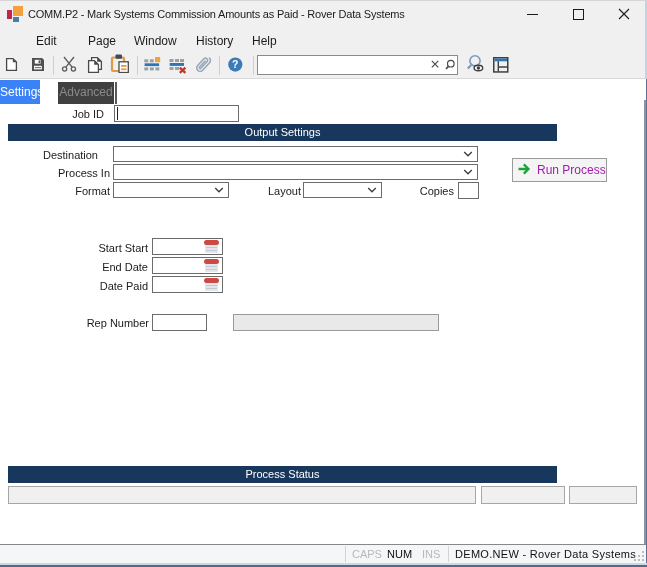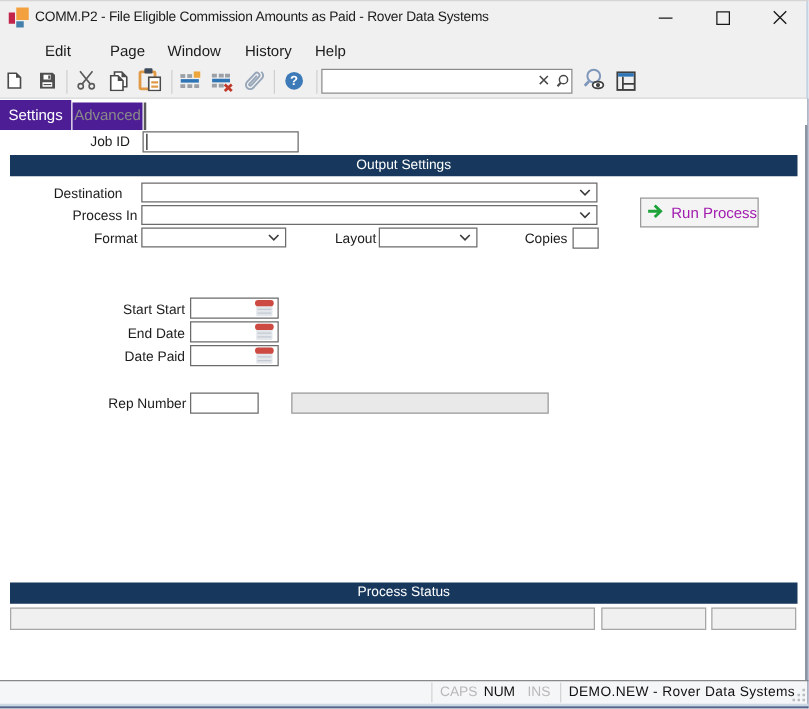--- a/index.html
+++ b/index.html
@@ -9,50 +9,50 @@
 #win { position:relative; width:647px; height:567px; background:#ffffff; overflow:hidden; }
 
 #titlebar { left:0; top:0; width:647px; height:28px; background:#f0f0f0; }
 #menubar { left:0; top:28px; width:647px; height:24px; background:#f0f0f0; }
 #toolbar { left:0; top:52px; width:647px; height:27px; background:#f0f0f0; border-bottom:1px solid #d9d9d9; }
 .menuitem { position:absolute; top:34px; font-size:12px; color:#1b1b1b; }
 .tsep { position:absolute; top:4px; width:1px; height:19px; background:#cfcfcf; }
 #title-text { position:absolute; left:28px; top:8px; font-size:11px; letter-spacing:-0.2px; color:#1b1b1b; white-space:nowrap; }
 .capbtn { position:absolute; top:0; width:46px; height:28px; }
 
-.bar { position:absolute; left:8px; width:630px; height:17px; background:#17375c; color:#ffffff; text-align:center; line-height:17px; font-size:11px; }
+.bar { position:absolute; left:8px; width:549px; height:17px; background:#17375c; color:#ffffff; text-align:center; line-height:17px; font-size:11px; }
 .lbl { position:absolute; text-align:right; font-size:11px; color:#1b1b1b; white-space:nowrap; }
 .txt { position:absolute; background:#fff; border:1px solid #6b6b6b; }
 .combo { position:absolute; background:#fff; border:1px solid #6b6b6b; }
 .combo svg { position:absolute; right:4px; top:4px; }
 .gray { background:#e9e9e9; border:1px solid #9a9a9a; }
 
-#tab-settings { position:absolute; left:0; top:80px; width:57px; height:24px; background:#4c1d95; color:#fff; font-size:12px; text-align:center; line-height:24px; }
-#tab-advanced { position:absolute; left:58px; top:82px; width:56px; height:22px; background:#4c1d95; color:#8a8a8a; font-size:12px; text-align:center; line-height:21px; }
+#tab-settings { position:absolute; left:0; top:80px; width:40px; height:24px; background:#3b82f6; color:#fff; font-size:12px; text-align:center; line-height:24px; }
+#tab-advanced { position:absolute; left:58px; top:82px; width:56px; height:22px; background:#404040; color:#8a8a8a; font-size:12px; text-align:center; line-height:21px; }
 #tab-adv-line { position:absolute; left:115px; top:82px; width:2px; height:22px; background:#5a5a5a; }
 
 #statusbar { position:absolute; left:0; top:544px; width:647px; height:20px; background:#f5f6f7; border-top:1px solid #888888; }
 .ssep { position:absolute; top:2px; width:1px; height:16px; background:#d4d4d4; }
 .stext { position:absolute; top:4px; font-size:11px; white-space:nowrap; }
 
 .cal { position:absolute; width:15px; height:13px; }
 .cal .body { position:absolute; left:1px; top:0px; width:13px; height:13px; background:#e3e6ea; border-radius:1px; }
 .cal .ln1 { position:absolute; left:2px; top:7px; width:11px; height:1px; background:#c4cad2; }
 .cal .ln2 { position:absolute; left:2px; top:10px; width:11px; height:1px; background:#c4cad2; }
 .cal .top { position:absolute; left:0px; top:0px; width:15px; height:5px; background:#cd4a42; border-radius:2.5px; }
 </style>
 </head>
 <body>
 <div id="win">
 
   <div class="abs" id="titlebar"></div>
   <div class="abs" style="left:7px;top:10px;width:5px;height:9px;background:#c2244a;"></div>
   <div class="abs" style="left:13px;top:6px;width:10px;height:10px;background:#f2a13e;"></div>
   <div class="abs" style="left:13px;top:17px;width:6px;height:5px;background:#4580ad;"></div>
-  <div id="title-text">COMM.P2 - File Eligible Commission Amounts as Paid - Rover Data Systems</div>
+  <div id="title-text">COMM.P2 - Mark Systems Commission Amounts as Paid - Rover Data Systems</div>
   <div class="capbtn" style="left:509px;">
     <svg width="46" height="28">
         <rect x="18" y="14" width="11" height="1" fill="#1b1b1b"></rect>
       </svg>
   </div>
   <div class="capbtn" style="left:555px;">
     <svg width="46" height="28">
         <rect x="18.5" y="9.5" width="10" height="10" fill="none" stroke="#1b1b1b" stroke-width="1"></rect>
       </svg>
   </div>

